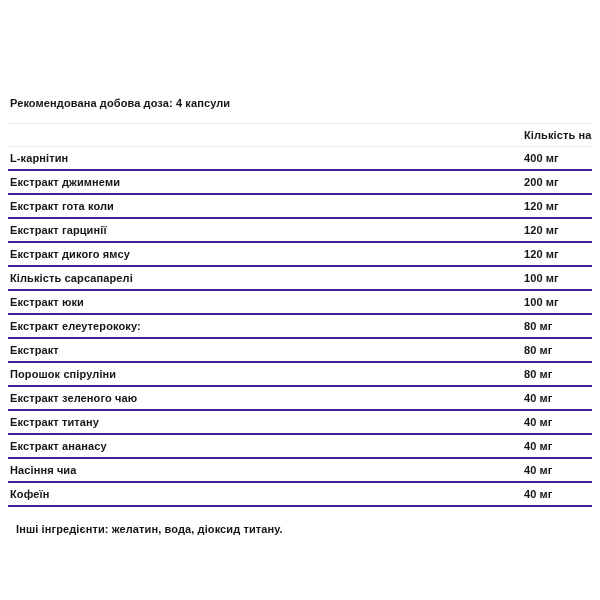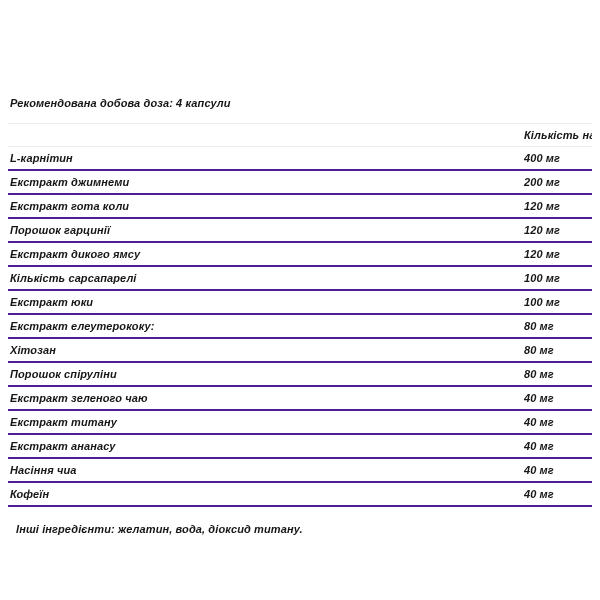--- a/index.html
+++ b/index.html
@@ -14,21 +14,20 @@
     color: #1a1a1a;
     overflow: hidden;
     -webkit-font-smoothing: antialiased;
   }
 
   .page {
     position: relative;
     width: 600px;
     height: 512px;
     box-sizing: border-box;
-    font-style: italic;
   }
 
   .top-spacer {
     height: 96px;
   }
 
   .serving-line {
     padding: 0 0 0 10px;
     font-size: 11px;
     font-weight: 600;
@@ -117,41 +116,41 @@
         </tr>
         <tr>
           <td class="col-name">Екстракт джимнеми</td>
           <td class="col-amount">200 мг</td>
         </tr>
         <tr>
           <td class="col-name">Екстракт гота коли</td>
           <td class="col-amount">120 мг</td>
         </tr>
         <tr>
-          <td class="col-name">Порошок гарцинії</td>
+          <td class="col-name">Екстракт гарцинії</td>
           <td class="col-amount">120 мг</td>
         </tr>
         <tr>
           <td class="col-name">Екстракт дикого ямсу</td>
           <td class="col-amount">120 мг</td>
         </tr>
         <tr>
           <td class="col-name">Кількість сарсапарелі</td>
           <td class="col-amount">100 мг</td>
         </tr>
         <tr>
           <td class="col-name">Екстракт юки</td>
           <td class="col-amount">100 мг</td>
         </tr>
         <tr>
           <td class="col-name">Екстракт елеутерококу:</td>
           <td class="col-amount">80 мг</td>
         </tr>
         <tr>
-          <td class="col-name">Хітозан</td>
+          <td class="col-name">Екстракт</td>
           <td class="col-amount">80 мг</td>
         </tr>
         <tr>
           <td class="col-name">Порошок спіруліни</td>
           <td class="col-amount">80 мг</td>
         </tr>
         <tr>
           <td class="col-name">Екстракт зеленого чаю</td>
           <td class="col-amount">40 мг</td>
         </tr>

